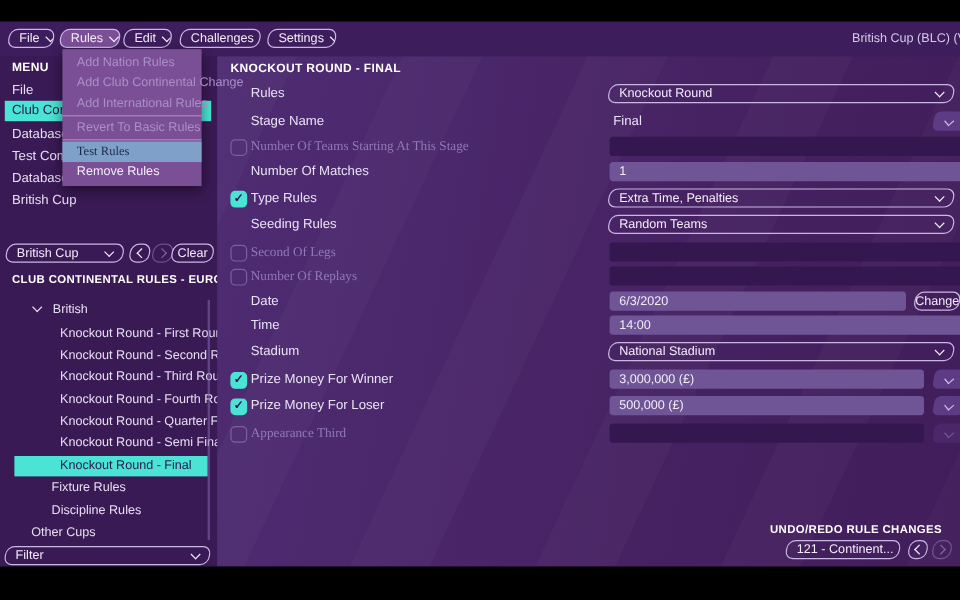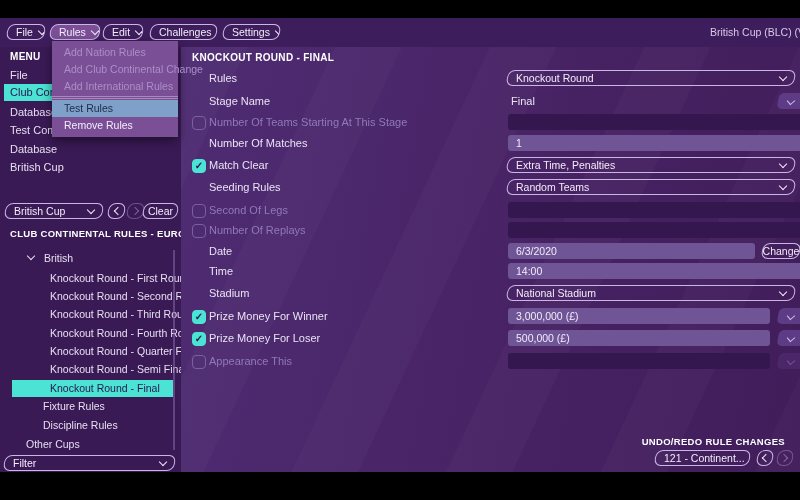--- a/index.html
+++ b/index.html
@@ -19,46 +19,46 @@
   .pill .chev{margin-left:auto;}
   .pill.active{background:#7b4f96;}
   .dimmed{opacity:.35;}
   .chev{width:5px;height:5px;border-right:1.6px solid currentColor;border-bottom:1.6px solid currentColor;
         transform:rotate(45deg);flex:none;margin-top:-3px;}
   .arrow{width:5px;height:5px;border-right:1.6px solid currentColor;border-bottom:1.6px solid currentColor;display:inline-block;}
   .arrow.left{transform:rotate(135deg);margin-left:2px;}
   .arrow.right{transform:rotate(-45deg);margin-right:2px;}
 
   
-  #rules-menu{position:absolute;left:52px;top:23px;width:126px;background:#7b4f96;
+  #rules-menu{position:absolute;left:52px;top:23px;width:116px;background:#7b4f96;
               padding:3px 0;box-shadow:0 4px 10px rgba(0,0,0,.45);z-index:50;}
   .mi{height:17px;line-height:17px;padding-left:12px;font-size:10.5px;color:#f3edfa;white-space:nowrap;}
   .mi.dis{color:#a98fc7;}
-  .mi.hl{background:#7fa0c8;color:#1d2b4c;}
+  .mi.hl{background:#7fa0c8;color:#1d2b4c;font-family:Liberation Serif, serif;}
   .msep{height:1px;background:rgba(235,225,248,.4);margin:1px 0;}
 
   
   #sidebar{position:absolute;left:0;top:29px;width:181px;bottom:0;background:#3a1a55;}
   .hdr{position:absolute;font-size:10px;font-weight:bold;color:#fff;letter-spacing:.3px;white-space:nowrap;}
   .hdr.small{font-size:9.5px;}
   .si{position:absolute;left:10px;font-size:11px;color:#e6def2;line-height:18px;white-space:nowrap;}
   .si-sel{position:absolute;left:4px;width:172px;height:17px;background:#4be3d3;color:#2a1550;
           line-height:17px;padding-left:6px;font-size:11px;white-space:nowrap;overflow:hidden;box-sizing:border-box;}
   .ti{position:absolute;font-size:10.5px;color:#e6def2;line-height:17px;white-space:nowrap;}
   .tree-sel{position:absolute;left:12px;width:161px;height:17px;background:#4be3d3;color:#2a1550;
             line-height:17px;font-size:10.5px;padding-left:38px;box-sizing:border-box;white-space:nowrap;}
   .sb{position:absolute;left:173px;width:2px;background:#8366ab;opacity:.55;}
 
   
   #main{position:absolute;left:181px;top:29px;right:0;bottom:0;
         background:linear-gradient(100deg,#4f2c73,#472263 60%,#411d5a);}
   #main::before{content:"";position:absolute;inset:0;pointer-events:none;
         background:repeating-linear-gradient(115deg,rgba(255,255,255,.025) 0 60px,rgba(255,255,255,0) 60px 140px);}
   .lbl{position:absolute;font-size:11px;color:#e9e2f4;line-height:16px;white-space:nowrap;}
-  .lbl.dim{color:#9179b6;}
+  .lbl.dim{color:#9179b6;font-family:Liberation Serif, serif;}
   .cb{position:absolute;width:12px;height:12px;border:1.6px solid #8f76b4;border-radius:4px;box-sizing:content-box;}
   .cb.dimcb{border-color:#7a619e;}
   .cb.checked{background:#4be3d3;border-color:#4be3d3;}
   .cb.checked::after{content:"✓";display:block;text-align:center;line-height:12px;font-size:10px;font-weight:bold;color:#26114d;}
   .field{position:absolute;height:16px;border-radius:3px;display:flex;align-items:center;
          padding:0 8px;font-size:10.5px;color:#f2ecfa;box-sizing:border-box;white-space:nowrap;overflow:hidden;}
   .f-light{background:#6f5496;}
   .f-dark{background:#34174e;}
   .sq-btn{position:absolute;width:26px;height:16px;background:#5e3c85;border-radius:5px;transform:skewX(-10deg);
           display:flex;align-items:center;justify-content:center;color:#cdbbe4;}
@@ -181,21 +181,21 @@
       <div class="field f-dark" style="left:327px;top:67px;width:294px">
           <span></span>
         </div>
 
       <div class="lbl" style="left:28px;top:88px">Number Of Matches</div>
       <div class="field f-light" style="left:327px;top:88px;width:294px">
           <span>1</span>
         </div>
 
       <div class="cb checked" style="left:11px;top:112px"></div>
-      <div class="lbl" style="left:28px;top:110px">Match Clear</div>
+      <div class="lbl" style="left:28px;top:110px">Type Rules</div>
       <div class="pill" style="left:326px;top:110px;width:288px">
         <span class="in">
             <span>Extra Time, Penalties</span>
             <i class="chev"></i>
           </span>
       </div>
 
       <div class="lbl" style="left:28px;top:132px">Seeding Rules</div>
       <div class="pill" style="left:326px;top:132px;width:288px">
         <span class="in">
@@ -251,21 +251,21 @@
       <div class="cb checked" style="left:11px;top:285px"></div>
       <div class="lbl" style="left:28px;top:283px">Prize Money For Loser</div>
       <div class="field f-light" style="left:327px;top:283px;width:262px">
           <span>500,000 (£)</span>
         </div>
       <div class="sq-btn" style="left:597px;top:283px">
           <i class="chev"></i>
         </div>
 
       <div class="cb dimcb" style="left:11px;top:308px"></div>
-      <div class="lbl dim" style="left:28px;top:306px">Appearance This</div>
+      <div class="lbl dim" style="left:28px;top:306px">Appearance Third</div>
       <div class="field f-dark" style="left:327px;top:306px;width:262px">
           <span></span>
         </div>
       <div class="sq-btn dimmed" style="left:597px;top:306px">
           <i class="chev"></i>
         </div>
 
       <div class="hdr small" style="right:15px;left:auto;top:389px">UNDO/REDO RULE CHANGES</div>
       <div class="pill" style="left:474px;top:403px;width:95px">
         <span class="in">
@@ -282,19 +282,20 @@
             <i class="arrow right"></i>
           </span>
       </div>
     </div>
 
     <div id="rules-menu">
       <div class="mi dis">Add Nation Rules</div>
       <div class="mi dis">Add Club Continental Change</div>
       <div class="mi dis">Add International Rules</div>
       <div class="msep"></div>
+      <div class="mi dis">Revert To Basic Rules</div>
       <div class="msep"></div>
       <div class="mi hl">Test Rules</div>
       <div class="mi">Remove Rules</div>
     </div>
 
   </div>
 </div>
 
 </body></html>

